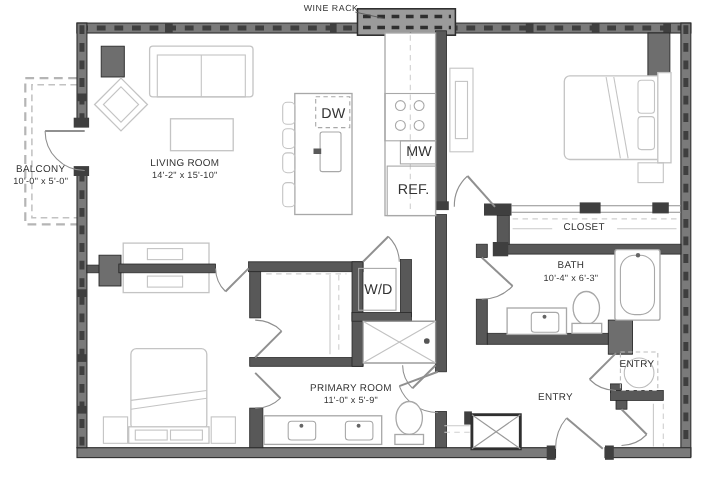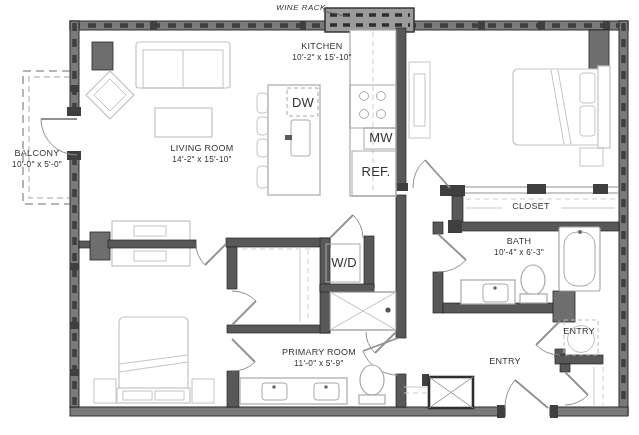--- a/index.html
+++ b/index.html
@@ -19,21 +19,21 @@
   .door{fill:none;stroke:var(--door,#909090);stroke-width:1;}
   .leaf{fill:none;stroke:var(--door,#909090);stroke-width:1.8;}
   .dashf{fill:none;stroke:#cfcfcf;stroke-width:1;stroke-dasharray:5 4;}
   .shelf{fill:none;stroke:#c9c9c9;stroke-width:1;}
   
   .lbl{position:absolute;transform:translateX(-50%);text-align:center;color:var(--text,#333);
        font:400 9px/10.5px "Liberation Sans",sans-serif;letter-spacing:.25px;white-space:nowrap;}
   .lbl .name{display:block;}
   .lbl .dims{display:block;font-size:8.3px;}
   .small{font-size:13px;letter-spacing:.15px;}
-  .wr{font-size:8px;letter-spacing:.5px;font-style:italic;}
+  .wr{font-size:8px;letter-spacing:.5px;}
   .wrap .name{white-space:normal;width:72px;margin:0 auto;}
 </style>
 </head>
 <body>
 
 <div class="plan">
 <svg width="639" height="435" viewBox="0 0 639 435">
 
   <g>
     <rect class="furn" x="112" y="221" width="78" height="45"></rect>
@@ -279,25 +279,21 @@
     <rect class="furnl" x="123" y="391" width="29" height="9"></rect>
     <rect class="furnl" x="155" y="391" width="29" height="9"></rect>
     <rect class="furnl" x="94" y="379" width="22" height="24"></rect>
     <rect class="furnl" x="192" y="379" width="22" height="24"></rect>
   </g>
 </svg>
 
   <div class="lbl wr" style="left:301px;top:3px">
     <span class="name">WINE RACK</span>
   </div>
-  <div class="lbl" style="left:322px;top:41px">
-    <span class="name">KITCHEN</span>
-    <span class="dims">10'-2" x 15'-10"</span>
-  </div>
-  <div class="lbl" style="left:202px;top:143px">
+  <div class="lbl" style="left:168px;top:143px">
     <span class="name">LIVING ROOM</span>
     <span class="dims">14'-2" x 15'-10"</span>
   </div>
   <div class="lbl" style="left:37px;top:148px">
     <span class="name">BALCONY</span>
     <span class="dims">10'-0" x 5'-0"</span>
   </div>
   <div class="lbl" style="left:531px;top:201px">
     <span class="name">CLOSET</span>
   </div>

